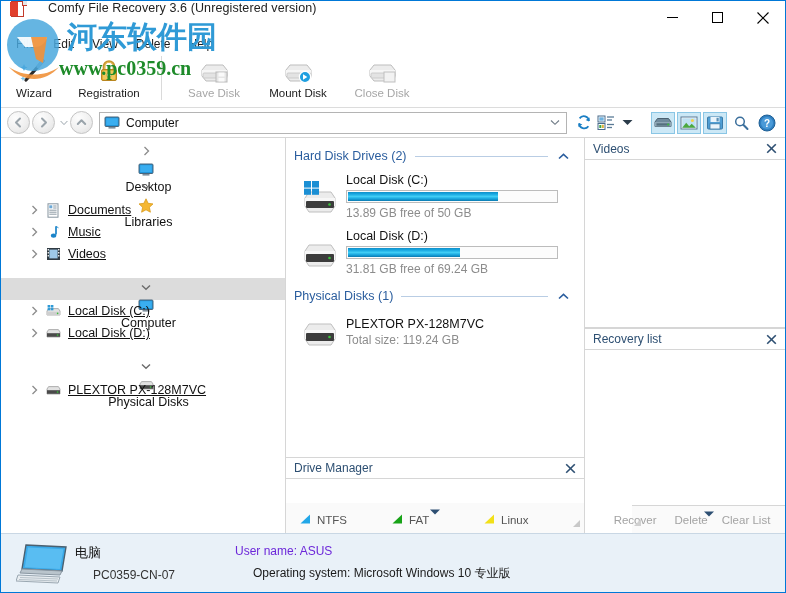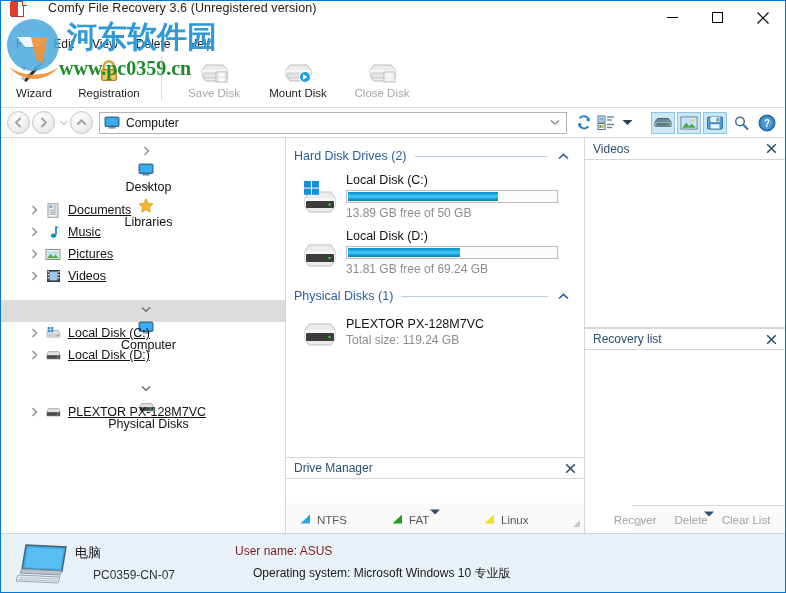--- a/index.html
+++ b/index.html
@@ -185,21 +185,21 @@
   
   .statusbar {
     height:59px; flex:0 0 59px; display:flex; align-items:center;
     background:#e9f1f8; border-top:1px solid #c9d7e4; padding-left:12px;
   }
   .sb-ico { width:62px; flex:0 0 62px; display:flex; align-items:center; justify-content:center; }
   .sb-col1 { width:160px; flex:0 0 160px; }
   .sb-l1 { font-size:13px; color:#111; }
   .sb-l2 { font-size:12px; color:#333; margin-top:6px; padding-left:18px; }
   .sb-col2 { flex:1; }
-  .sb-r1 { font-size:12px; color:#7f1d1d; }
+  .sb-r1 { font-size:12px; color:#6d28d9; }
   .sb-r2 { font-size:12px; color:#1a1a1a; margin-top:7px; padding-left:18px; }
 
   
   .watermark {
     position:absolute; left:0; top:0; width:330px; height:110px;
     pointer-events:none; z-index:50;
   }
   .wm-cn {
     position:absolute; left:66px; top:16px;
     font-size:30px; font-weight:bold; color:#2f9ad6;
@@ -501,36 +501,20 @@
         <div class="ticon">
           <svg width="14" height="15" viewBox="0 0 14 15">
             <path d="M10 1.2 v8.2" stroke="#1b84c9" stroke-width="1.7" fill="none"></path>
             <path d="M10 1.2 c1.6 .3 2.6 1.2 2.8 2.3 -1 -.9 -1.9 -1.2 -2.8 -1.2z" fill="#1b84c9"></path>
             <ellipse cx="7.6" cy="10.6" rx="2.7" ry="2.2" fill="#1b84c9"></ellipse>
           </svg>
         </div>
         <div class="tlbl">Music</div>
       </div>
 
-      <div class="trow ind2">
-        <div class="exp">
-          <svg width="7" height="10" viewBox="0 0 7 10">
-              <path d="M1.5 1 L5.5 5 L1.5 9" fill="none" stroke="#8b8b8b" stroke-width="1.3"></path>
-            </svg>
-        </div>
-        <div class="ticon">
-          <svg width="16" height="13" viewBox="0 0 16 13">
-            <rect x="1" y="1.5" width="14" height="10" fill="#fff" stroke="#7f8f9c" stroke-width="1"></rect>
-            <rect x="2.2" y="2.7" width="11.6" height="7.6" fill="#bfe2f4"></rect>
-            <path d="M2.2 10.3 l3.4-4.2 2.5 2.8 2.1-2 3.6 3.4z" fill="#4ca83f"></path>
-            <circle cx="10.6" cy="4.6" r="1.2" fill="#f3d14a"></circle>
-          </svg>
-        </div>
-        <div class="tlbl">Pictures</div>
-      </div>
 
       <div class="trow ind2">
         <div class="exp">
           <svg width="7" height="10" viewBox="0 0 7 10">
               <path d="M1.5 1 L5.5 5 L1.5 9" fill="none" stroke="#8b8b8b" stroke-width="1.3"></path>
             </svg>
         </div>
         <div class="ticon">
           <svg width="15" height="14" viewBox="0 0 15 14">
             <rect x="1" y="1" width="13" height="12" fill="#2f3a42"></rect>

